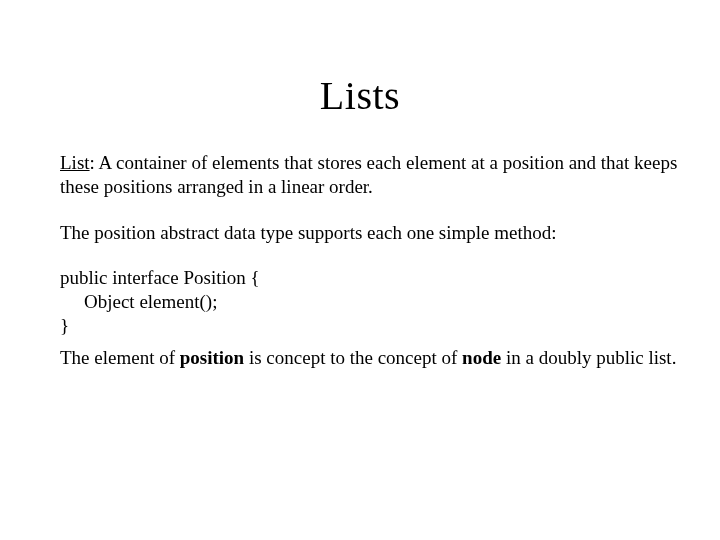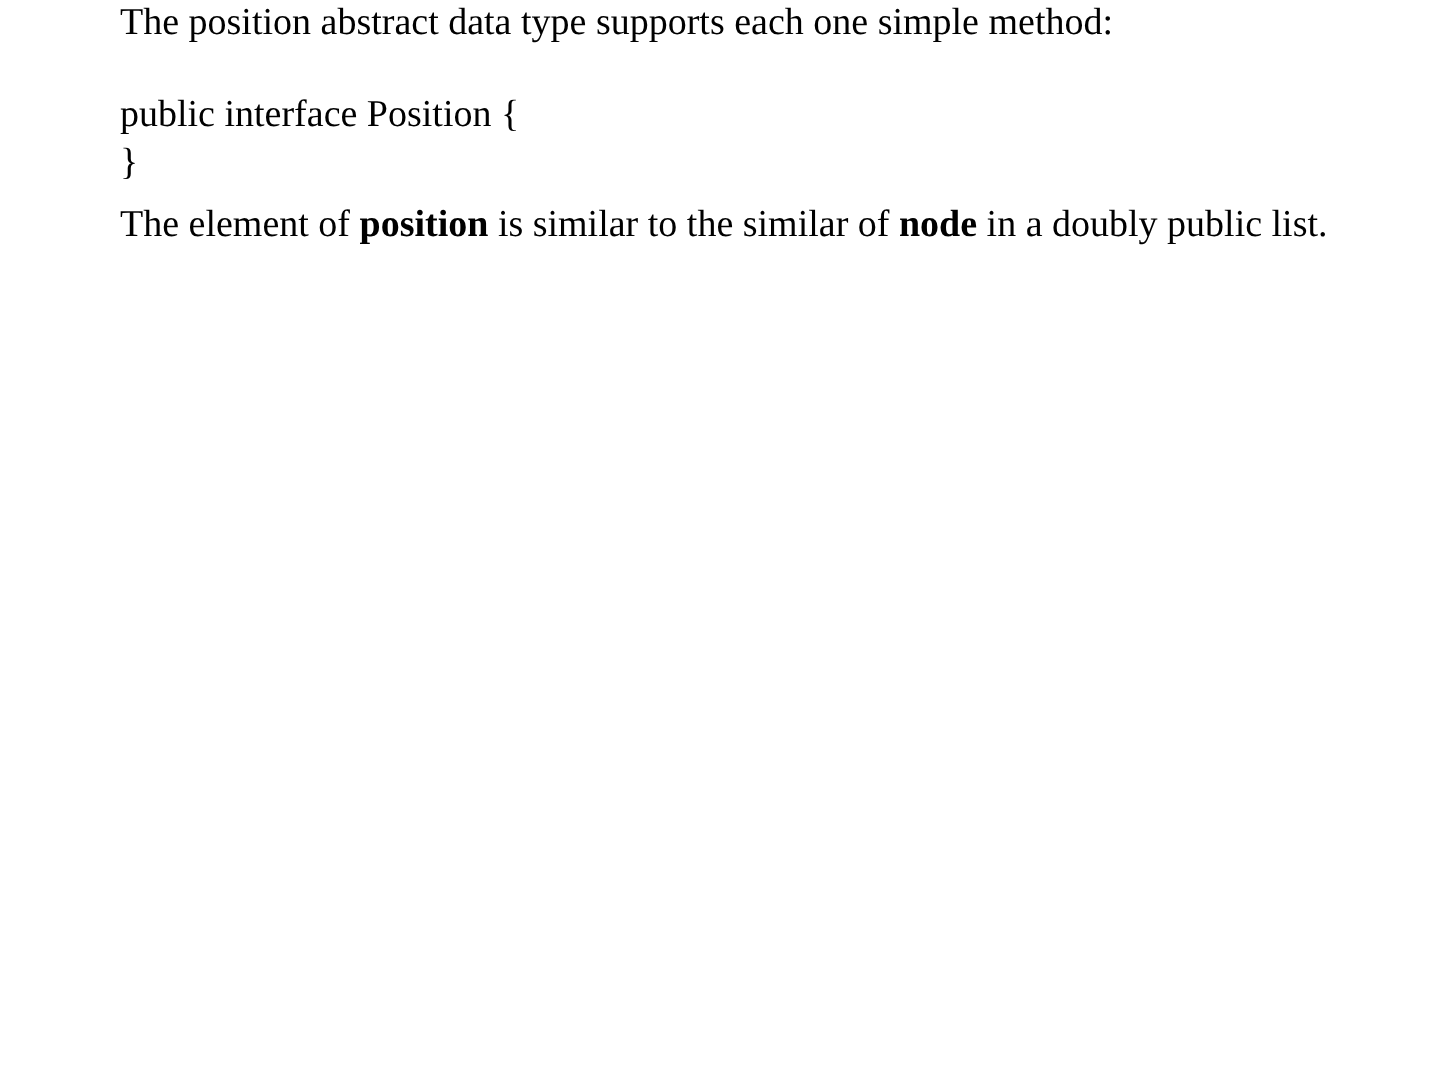--- a/index.html
+++ b/index.html
@@ -42,30 +42,35 @@
   }
   .code-line-indent {
     padding-left: 24px;
   }
 </style>
 </head>
 <body>
 
 <div class="slide">
 
+  <h1 class="title">Lists</h1>
 
   <div class="body">
 
+    <div class="para">
+      <span class="u">List</span><span>: A container of elements that stores each element at a position and that keeps these positions arranged in a linear order.</span>
+    </div>
 
     <div class="para">The position abstract data type supports each one simple method:</div>
 
     <div class="code-block">
       <div>public interface Position {</div>
+      <div class="code-line-indent">Object element();</div>
       <div>}</div>
     </div>
 
     <div class="para">
-      <span>The element of </span><span class="b">position</span><span> is similar to the similar of </span><span class="b">node</span><span> in a doubly public list.</span>
+      <span>The element of </span><span class="b">position</span><span> is concept to the concept of </span><span class="b">node</span><span> in a doubly public list.</span>
     </div>
 
   </div>
 
 </div>
 
 </body></html>

